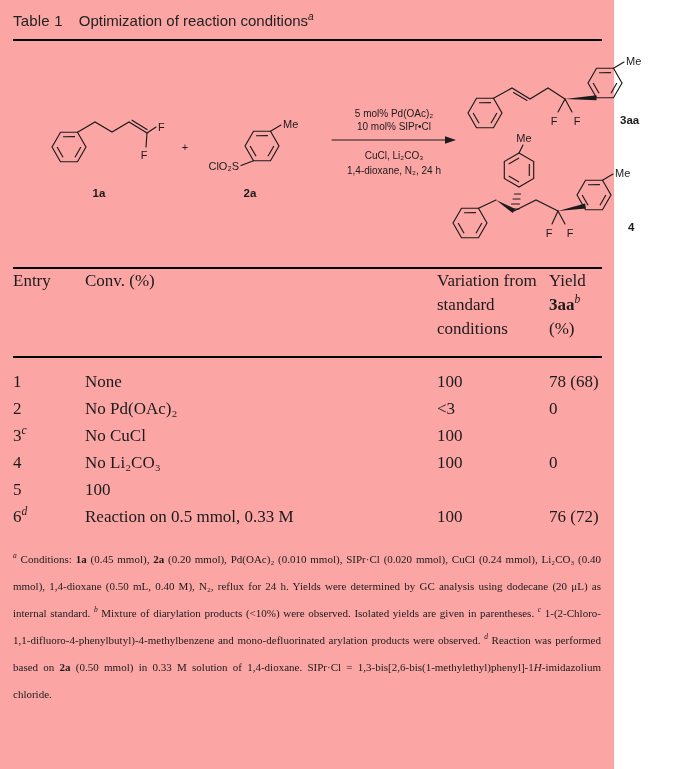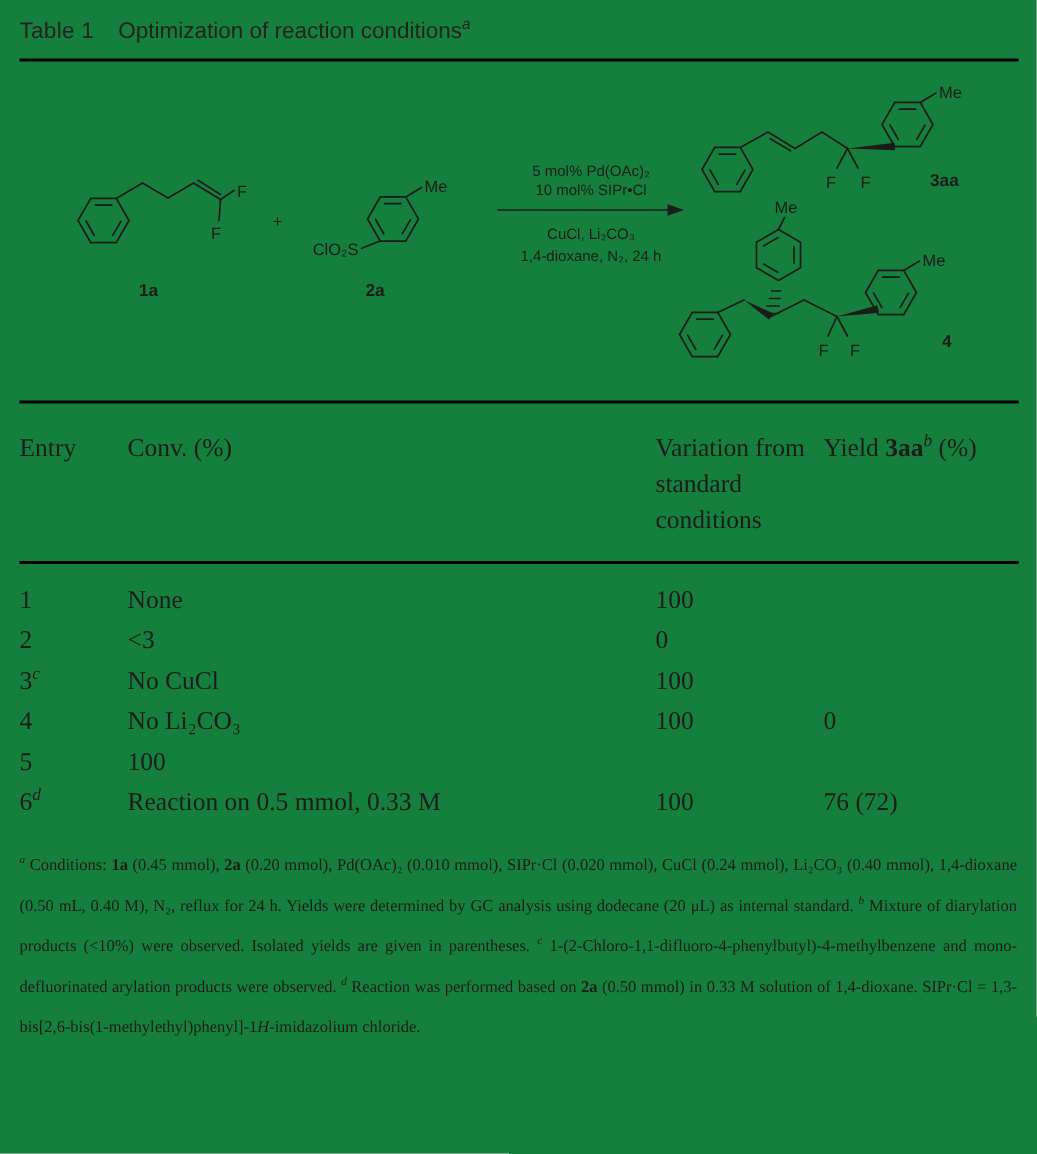--- a/index.html
+++ b/index.html
@@ -1,18 +1,18 @@
 <!DOCTYPE html>
 <html><head>
 <meta charset="utf-8">
 <style>
   html,body { margin:0; padding:0; background:#ffffff; }
   body { width:691px; height:769px; overflow:hidden;
          font-family:"Liberation Serif","DejaVu Serif",serif; color:#1b1b1b; }
-  .page { position:relative; width:691px; height:769px; background:#15803d; }
+  .page { position:relative; width:614px; height:769px; background:#fca5a5; }
 
   
   .caption { padding:12px 13px 0 13px; font-family:"Liberation Sans","DejaVu Sans",sans-serif;
              font-size:15px; color:#222; }
   .cap-label { margin-right:16px; letter-spacing:.2px; }
   .rule { margin:0 12px 0 13px; background:#000; border:0; }
   .rule-a { margin-top:10px; height:2px; }
   .rule-b { height:2px; }
   .rule-c { height:1.5px; }
 
@@ -20,21 +20,21 @@
   .scheme { position:relative; height:226px; }
   .scheme svg { display:block; }
   .bond { stroke:#1b1b1b; stroke-width:1.15; fill:none; stroke-linecap:round; }
   .wedge { fill:#1b1b1b; stroke:none; }
   .atom  { font:11px "Liberation Sans","DejaVu Sans",sans-serif; fill:#1b1b1b; }
   .clabel{ font:bold 11.5px "Liberation Sans","DejaVu Sans",sans-serif; fill:#1b1b1b; }
   .cond  { font:10px "Liberation Sans","DejaVu Sans",sans-serif; fill:#1b1b1b; }
 
   
   .thead, .tr { display:grid; grid-template-columns:72px 352px 112px 1fr; padding:0 13px; }
-  .thead { padding-top:18px; padding-bottom:15px; font-size:17px; line-height:24px; }
+  .thead { padding-bottom:15px; font-size:17px; line-height:24px; }
   .tbody { padding-top:10px; }
   .tr { height:27px; line-height:27px; font-size:17px; }
   .seg-sup { font-style:italic; font-size:68%; vertical-align:super; line-height:0; }
   .seg-b { font-weight:bold; }
   .seg-i { font-style:italic; }
 
   
   .footnotes { margin:16px 13px 0 13px; font-size:11px; line-height:27px;
                text-align:justify; }
 </style>
@@ -140,23 +140,25 @@
     <div class="th"><span>Yield </span><span class="seg-b">3aa</span><sup class="seg-sup">b</sup><span> (%)</span></div>
   </div>
 
   <hr class="rule rule-c">
 
   <div class="tbody">
     <div class="tr">
       <div class="td"><span>1</span><sup class="seg-sup"></sup></div>
       <div class="td">None</div>
       <div class="td">100</div>
+      <div class="td">78 (68)</div>
     </div>
     <div class="tr">
       <div class="td"><span>2</span><sup class="seg-sup"></sup></div>
+      <div class="td">No Pd(OAc)₂</div>
       <div class="td">&lt;3</div>
       <div class="td">0</div>
     </div>
     <div class="tr">
       <div class="td"><span>3</span><sup class="seg-sup">c</sup></div>
       <div class="td">No CuCl</div>
       <div class="td">100</div>
     </div>
     <div class="tr">
       <div class="td"><span>4</span><sup class="seg-sup"></sup></div>

